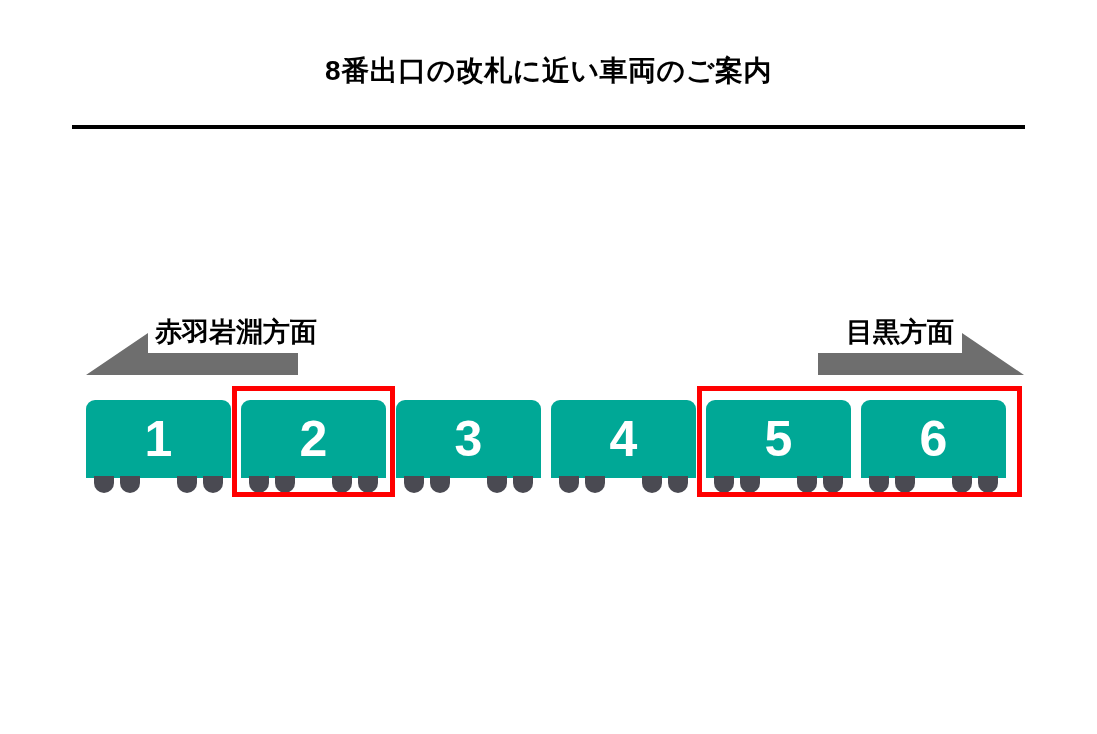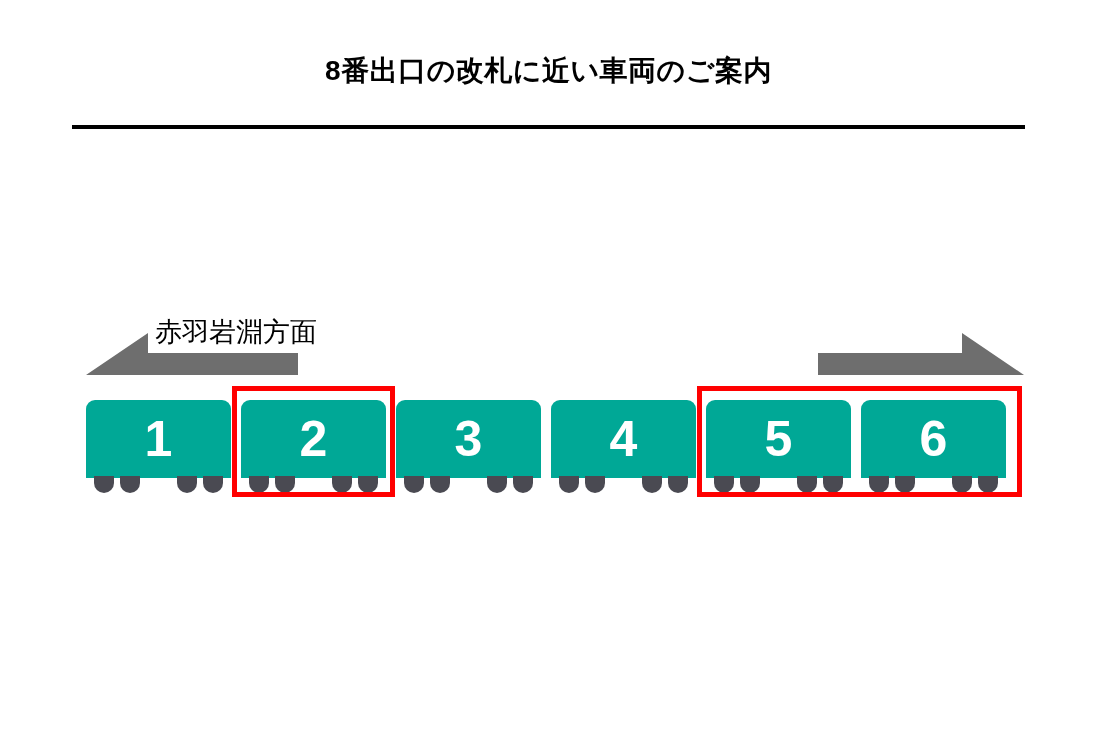--- a/index.html
+++ b/index.html
@@ -50,21 +50,21 @@
   }
   #direction-right {
     left: 818px;
     top: 315px;
     width: 206px;
     height: 60px;
   }
   .direction-label {
     position: absolute;
     font-size: 27px;
-    font-weight: normal;
+    font-weight: bold;
     white-space: nowrap;
     line-height: 34px;
     top: 0px;
   }
   #direction-left .direction-label { left: 69px; }
   #direction-right .direction-label { left: 28px; }
 
   .arrow-svg {
     position: absolute;
     bottom: 0;
@@ -146,20 +146,21 @@
 <div id="title-rule"></div>
 
 <div class="direction-block" id="direction-left">
   <div class="direction-label">赤羽岩淵方面</div>
   <svg class="arrow-svg" width="300" height="42" viewBox="0 0 300 42">
     <polygon points="0,42 62,0 62,20 212,20 212,42" fill="#6E6E6E"></polygon>
   </svg>
 </div>
 
 <div class="direction-block" id="direction-right">
+  <div class="direction-label">目黒方面</div>
   <svg class="arrow-svg" width="206" height="42" viewBox="0 0 206 42">
     <polygon points="206,42 144,0 144,20 0,20 0,42" fill="#6E6E6E"></polygon>
   </svg>
 </div>
 
 <div id="train">
 
   <div class="car" style="left:86px;">
     <div class="car-body"></div>
     <div class="car-number">1</div>

